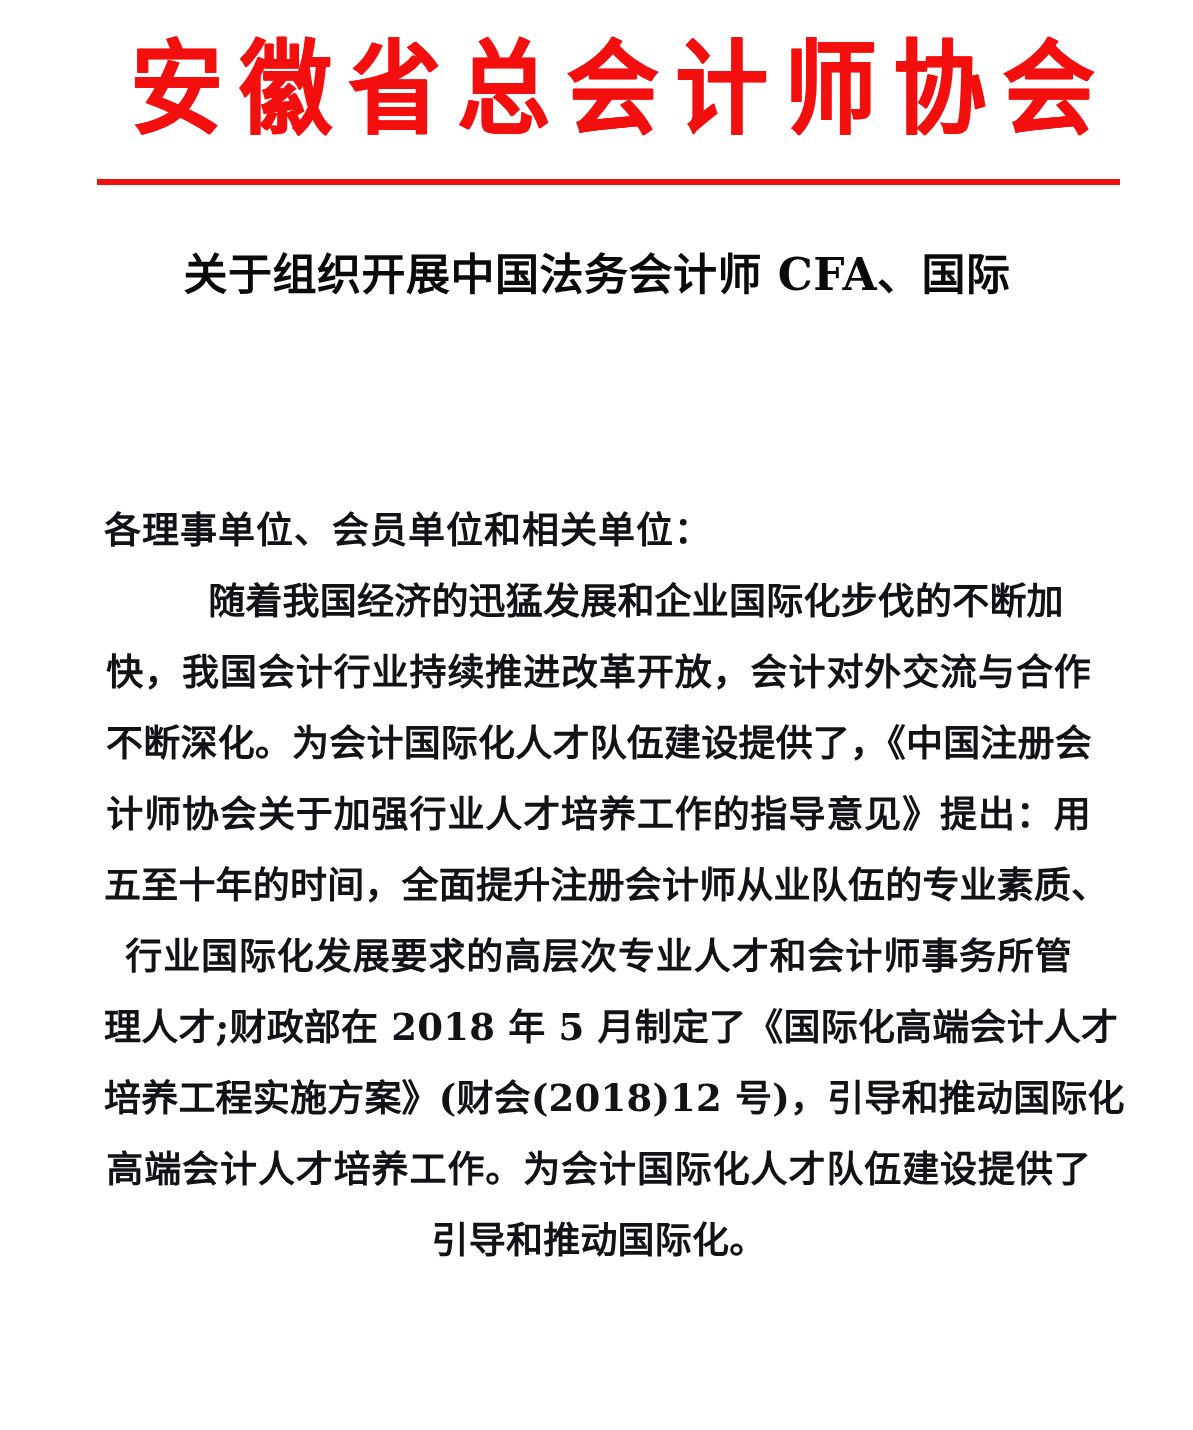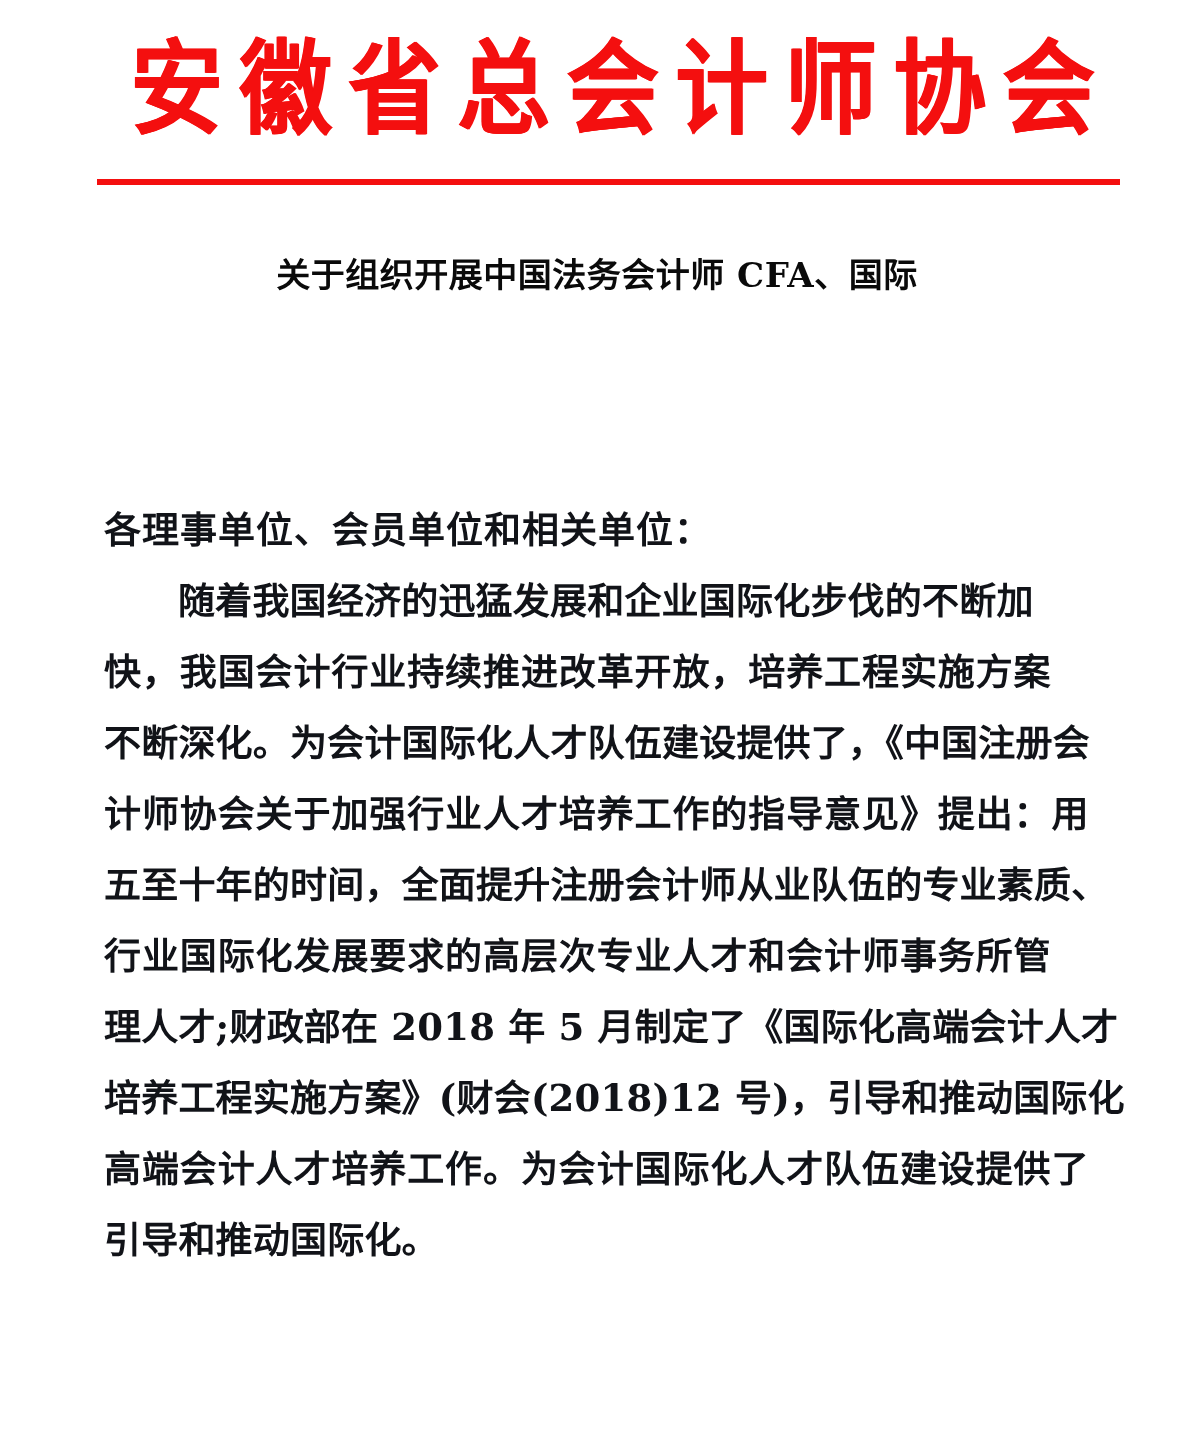--- a/index.html
+++ b/index.html
@@ -60,21 +60,21 @@
 
   
   .doc-title {
     position: absolute;
     left: 96px;
     top: 238px;
     width: 1002px;
     text-align: center;
     font-family: "DejaVu Serif", "Liberation Serif", serif;
     font-weight: 700;
-    font-size: 34px;
+    font-size: 44px;
     line-height: 74px;
     color: #0a0a0a;
     letter-spacing: 0.5px;
   }
 
   .doc-title .tline {
     display: block;
     white-space: nowrap;
   }
 
@@ -94,20 +94,21 @@
   .salutation {
     display: block;
     white-space: nowrap;
     letter-spacing: 1px;
   }
 
   .para-line {
     display: block;
     white-space: nowrap;
     letter-spacing: 0.2px;
+    text-align: center;
   }
 
   .para-line.indent {
     text-indent: 74px;
   }
 
   
   .para-line.wide {
     letter-spacing: 0.9px;
   }
@@ -125,21 +126,21 @@
   <div class="doc-title">
     <span class="tline">关于组织开展中国法务会计师 CFA、国际</span>
   </div>
 
   <div class="body-block">
 
     <span class="salutation">各理事单位、会员单位和相关单位：</span>
 
     <span class="para-line indent">随着我国经济的迅猛发展和企业国际化步伐的不断加</span>
 
-    <span class="para-line wide">快，我国会计行业持续推进改革开放，培养工程实施方案</span>
+    <span class="para-line wide">快，我国会计行业持续推进改革开放，会计对外交流与合作</span>
 
     <span class="para-line">不断深化。为会计国际化人才队伍建设提供了，《中国注册会</span>
 
     <span class="para-line wide">计师协会关于加强行业人才培养工作的指导意见》提出：用</span>
 
     <span class="para-line">五至十年的时间，全面提升注册会计师从业队伍的专业素质、</span>
 
 
     <span class="para-line wide">行业国际化发展要求的高层次专业人才和会计师事务所管</span>
 

